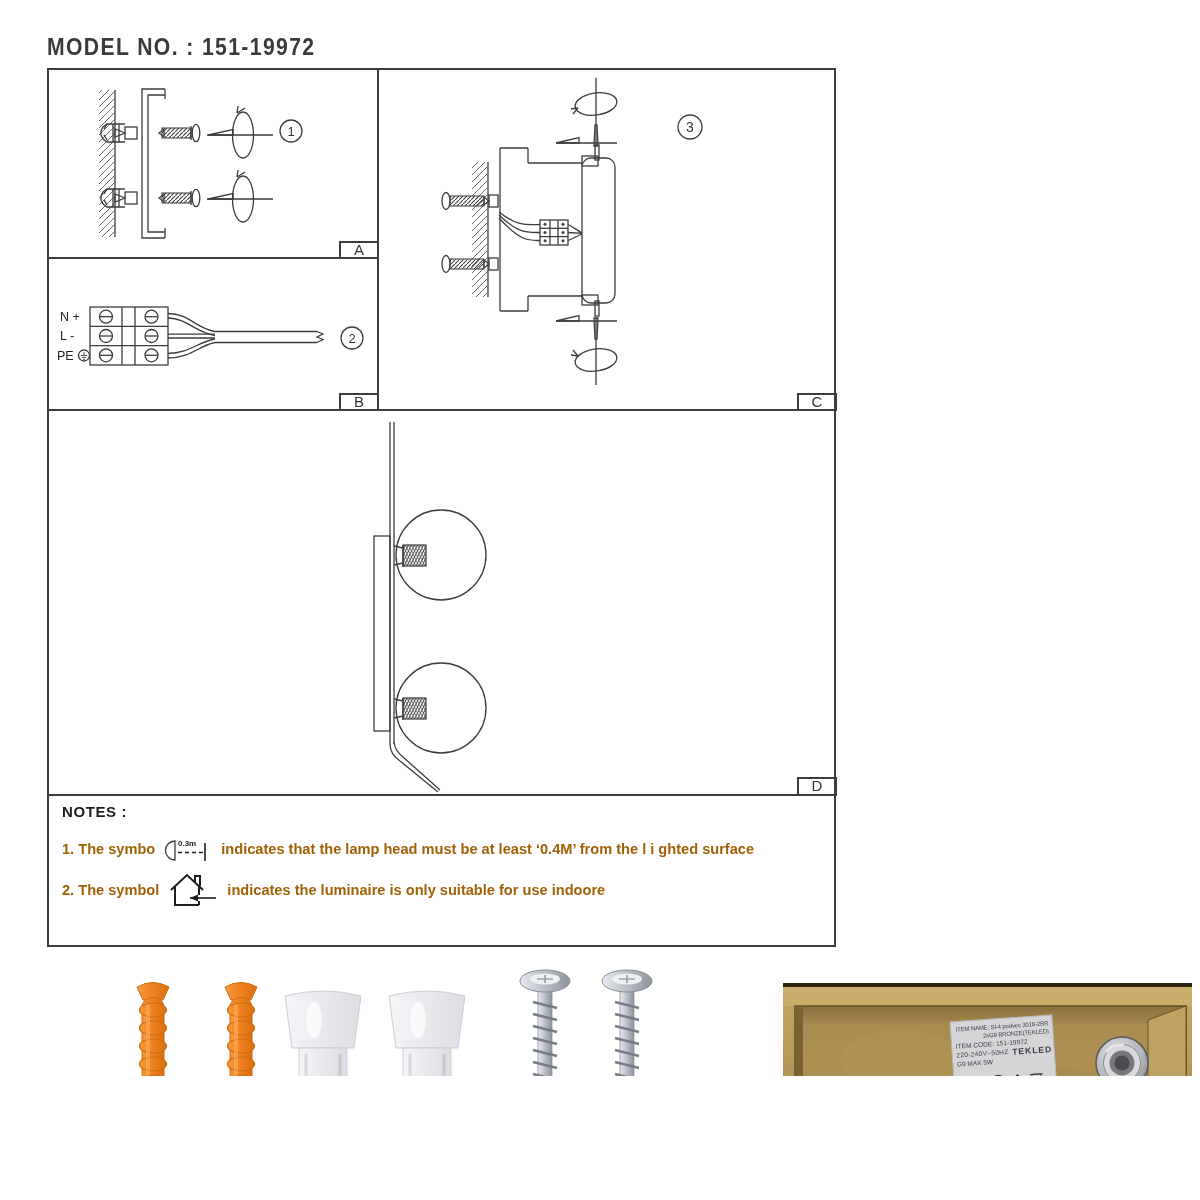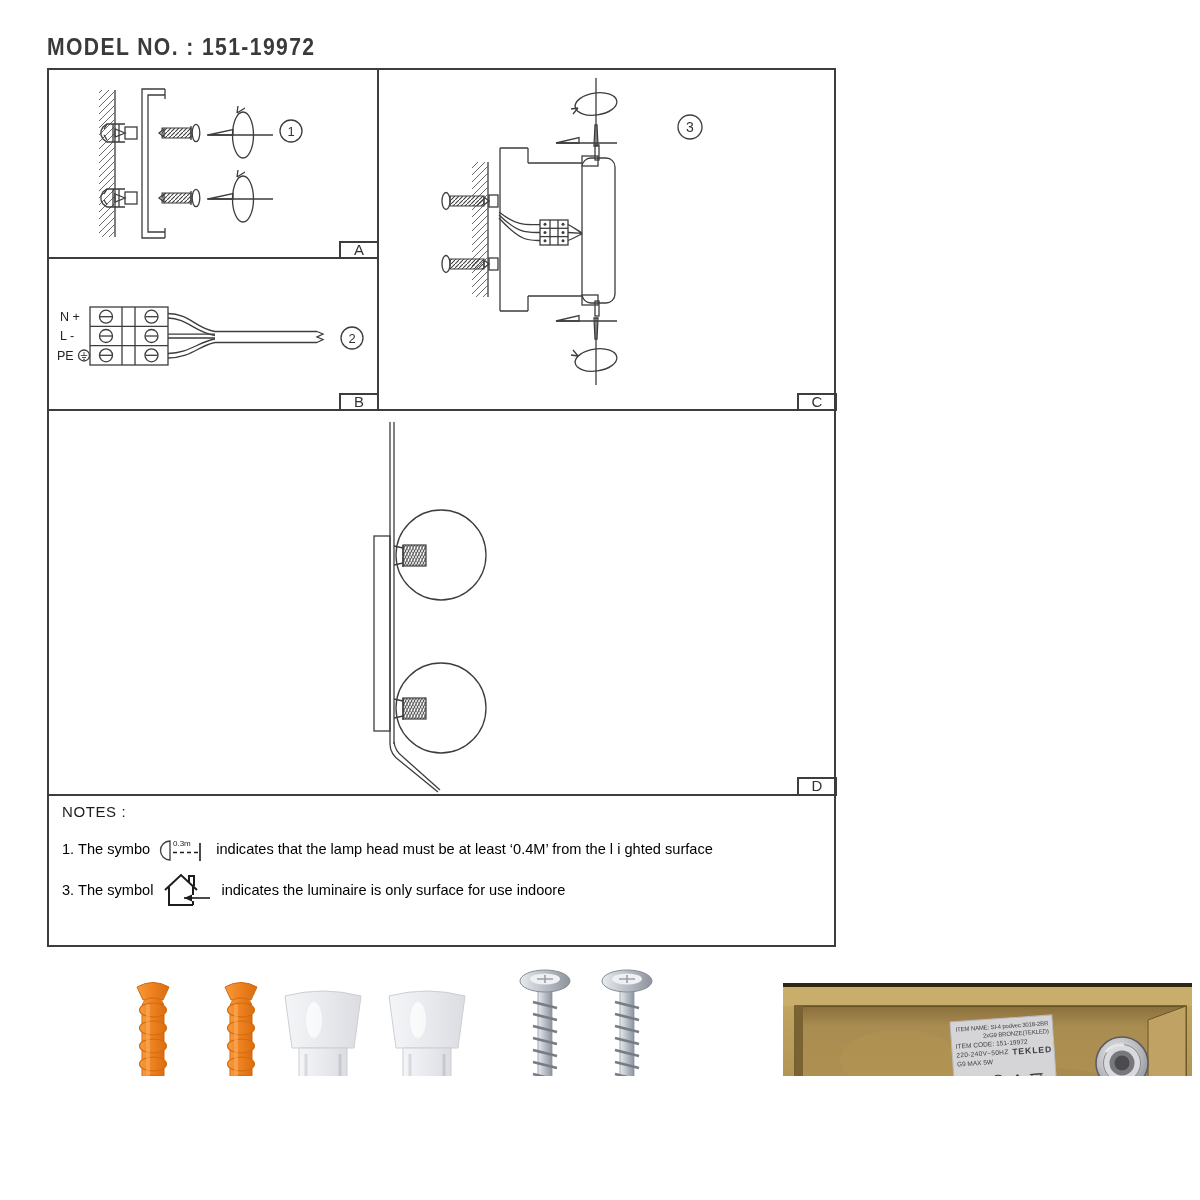--- a/index.html
+++ b/index.html
@@ -6,23 +6,23 @@
   #page{position:relative;width:1200px;height:1076px;background:#ffffff;overflow:hidden;
         font-family:"Liberation Sans", sans-serif;color:#1f1f1f;padding-left:42px;}
   #title{position:absolute;left:47px;top:34px;font-size:23px;font-weight:bold;
          letter-spacing:1.5px;color:#3a3a3a;transform:scaleX(.92);transform-origin:left;}
   svg{position:absolute;overflow:visible;}
   .ln{stroke:#3d3d3d;stroke-width:1.3;fill:none;}
   .ln2{stroke:#3d3d3d;stroke-width:2;fill:none;}
   .lab{font-family:"Liberation Sans",sans-serif;font-size:15px;fill:#333;}
   .stepnum{font-family:"Liberation Sans",sans-serif;font-size:13px;fill:#333;text-anchor:middle;}
   .term{font-family:"Liberation Sans",sans-serif;font-size:12.5px;fill:#222;}
-  #notes{position:absolute;left:62px;top:803px;width:762px;}
+  #notes{position:absolute;left:62px;top:803px;width:762px;font-weight:bold;}
   #notes .heading{font-size:15px;letter-spacing:.6px;color:#1d1d1d;margin-bottom:14px;}
-  .note-row{display:flex;align-items:center;gap:9px;font-size:14.6px;color:#000000;
+  .note-row{display:flex;align-items:center;gap:9px;font-size:14.6px;color:#a16207;
             margin-top:11px;height:30px;white-space:nowrap;}
   .note-row svg{position:static;flex:0 0 auto;}
   .tinytxt{font-family:"Liberation Sans",sans-serif;fill:#3c3c44;}
 </style>
 </head>
 <body>
 <div id="page">
 
 <div id="title">MODEL NO. : 151-19972</div>
 
@@ -246,29 +246,29 @@
       <path d="M11,6 A9.5,9.5 0 0 0 11,25 L11,6 Z" class="ln" stroke-width="1.5"></path>
       <text x="14" y="11" style="font-size:8px;fill:#1d1d1d">0.3m</text>
       <path d="M14,17.5 H40" stroke="#1d1d1d" stroke-width="1.6" stroke-dasharray="4 3" fill="none"></path>
       <line x1="41" y1="8" x2="41" y2="26" stroke="#1d1d1d" stroke-width="1.6"></line>
     </svg>
     <span>indicates that the lamp head must be at least ‘0.4M’ from the l i ghted surface</span>
   </div>
 
 
   <div class="note-row">
-    <span>3. The symbol</span>
+    <span>2. The symbol</span>
     <svg width="50" height="38" viewBox="0 0 50 38" style="margin:-6px 0">
       <polyline points="3,19 19,4 35,19" fill="none" stroke="#1d1d1d" stroke-width="2"></polyline>
       <polyline points="27,11 27,5 32,5 32,15" fill="none" stroke="#1d1d1d" stroke-width="2"></polyline>
       <path d="M7,16 V34 H31 M31,34 V30 M31,16 V24" fill="none" stroke="#1d1d1d" stroke-width="2"></path>
       <line x1="22" y1="27" x2="48" y2="27" stroke="#1d1d1d" stroke-width="1.6"></line>
       <polygon points="22,27 30,23.5 30,30.5" fill="#1d1d1d"></polygon>
     </svg>
-    <span>indicates the luminaire is only surface for use indoore</span>
+    <span>indicates the luminaire is only suitable for use indoore</span>
   </div>
 </div>
 
 <svg style="left:100px;top:960px" width="1100" height="215" viewBox="0 0 1100 215">
   <defs>
     <linearGradient id="orangeG" x1="0" y1="0" x2="1" y2="0">
       <stop offset="0" stop-color="#f59b3c"></stop>
           <stop offset=".45" stop-color="#ef8221"></stop>
           <stop offset="1" stop-color="#d96e10"></stop>
     </linearGradient>

